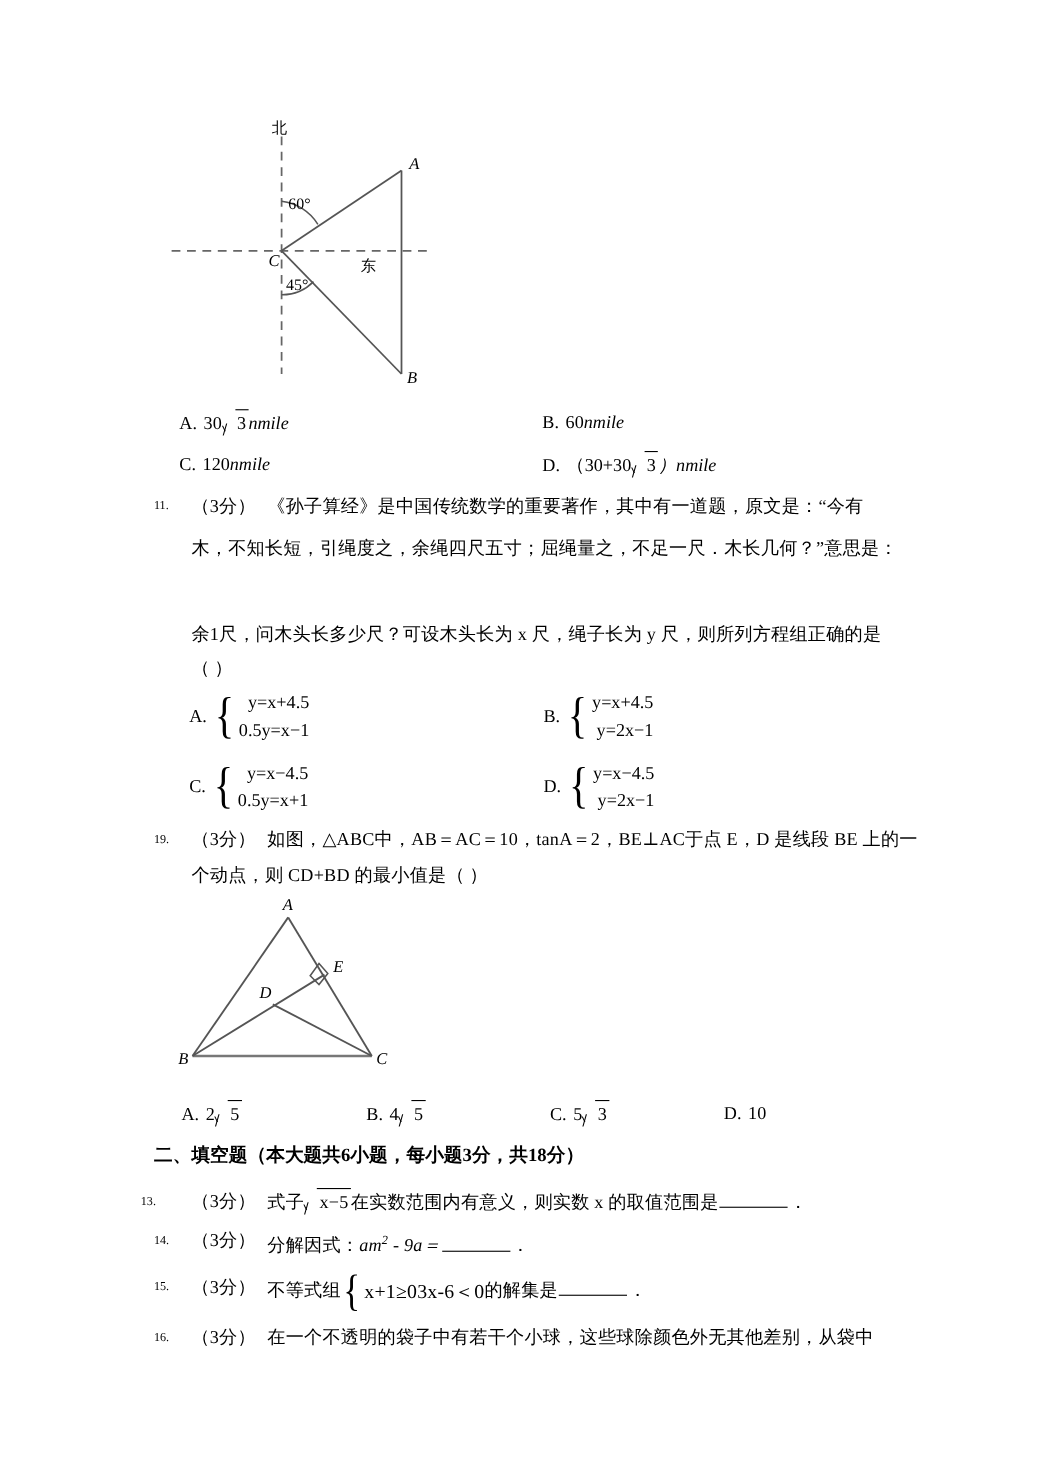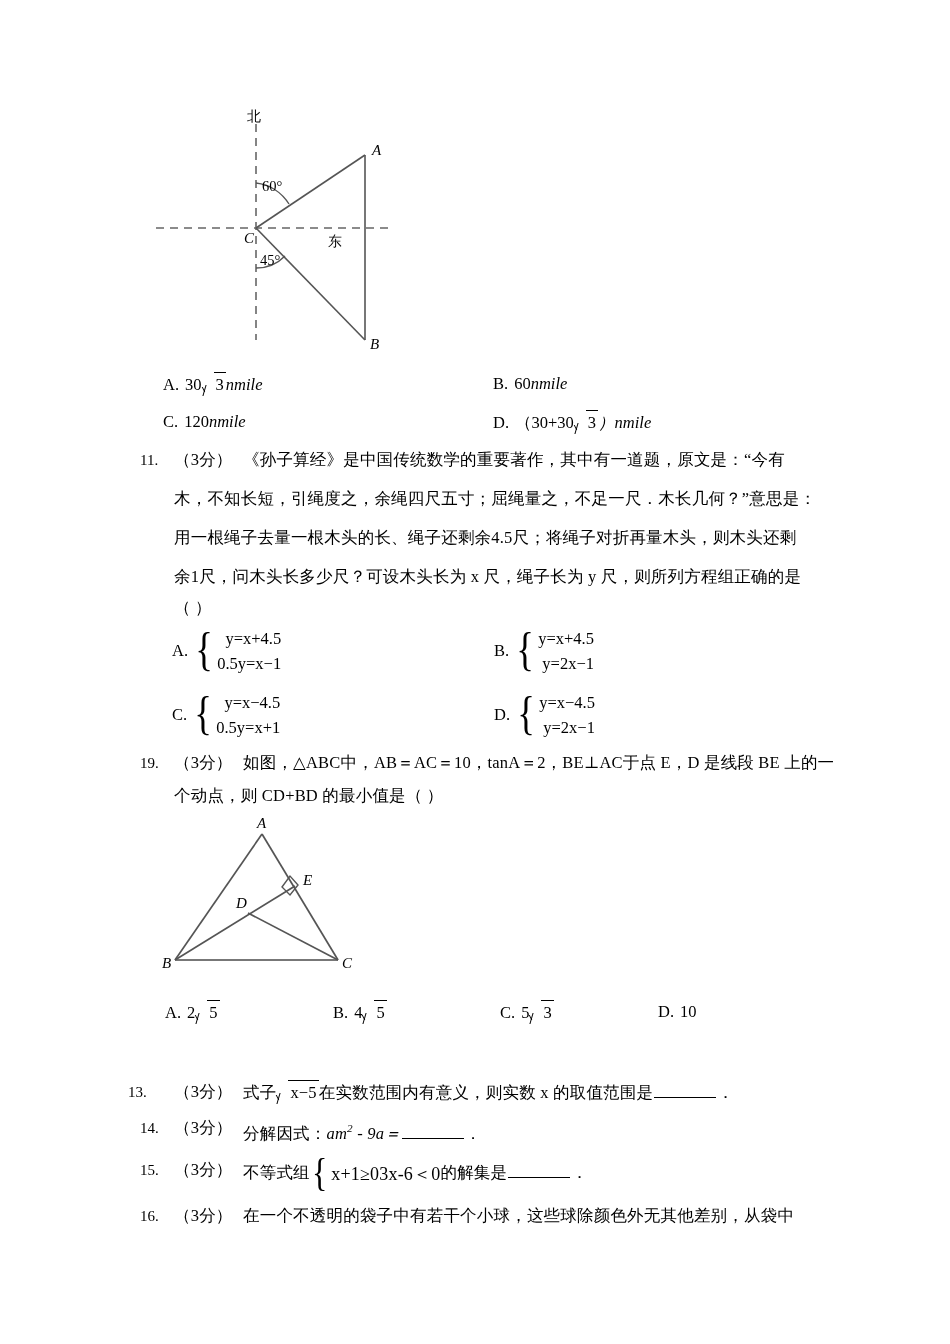--- a/index.html
+++ b/index.html
@@ -25,21 +25,21 @@
   
   .qline {
     position: absolute;
     font-size: 16.5px;
     line-height: 24px;
     letter-spacing: 0.2px;
     white-space: nowrap;
   }
   .qnum {
     position: absolute;
-    font-size: 15px;
+    font-size: 11px;
     line-height: 24px;
     white-space: nowrap;
   }
   .heading {
     position: absolute;
     font-size: 17px;
     font-weight: bold;
     line-height: 24px;
     white-space: nowrap;
   }
@@ -197,21 +197,20 @@
     <span class="opt-lbl">C.</span><span>120</span><span class="ital">nmile</span>
   </div>
   <div class="opt" style="left:493px; top:410px;">
     <span class="opt-lbl">D.</span><span>（30+30</span><span class="rad"><span class="radbody">3</span></span><span class="ital">）nmile</span>
   </div>
 
   <div class="qnum" style="left:140px; top:448px;">11.</div>
   <div class="qline" style="left:174px; top:448px;">（3分）</div>
   <div class="qline" style="left:243px; top:448px;">《孙子算经》是中国传统数学的重要著作，其中有一道题，原文是：“今有</div>
   <div class="qline" style="left:174px; top:487px;">木，不知长短，引绳度之，余绳四尺五寸；屈绳量之，不足一尺．木长几何？”意思是：</div>
-  <div class="qline" style="left:174px; top:526px;">用一根绳子去量一根木头的长、绳子还剩余4.5尺；将绳子对折再量木头，则木头还剩</div>
   <div class="qline" style="left:174px; top:565px;">余1尺，问木头长多少尺？可设木头长为 x 尺，绳子长为 y 尺，则所列方程组正确的是</div>
   <div class="qline" style="left:174px; top:596px;">（    ）</div>
 
   <div class="sys" style="left:172px; top:626px;">
     <span class="lbl">A.</span>
     <span class="brace">{</span>
     <span class="eqs">
       <span>y=x+4.5</span>
       <span>0.5y=x−1</span>
     </span>
@@ -270,20 +269,21 @@
   <div class="opt" style="left:333px; top:1000px;">
     <span class="opt-lbl">B.</span><span>4</span><span class="rad"><span class="radbody">5</span></span>
   </div>
   <div class="opt" style="left:500px; top:1000px;">
     <span class="opt-lbl">C.</span><span>5</span><span class="rad"><span class="radbody">3</span></span>
   </div>
   <div class="opt" style="left:658px; top:1000px;">
     <span class="opt-lbl">D.</span><span>10</span>
   </div>
 
+  <div class="heading" style="left:140px; top:1038px;">二、填空题（本大题共6小题，每小题3分，共18分）</div>
 
   <div class="qnum" style="left:128px; top:1080px;">13.</div>
   <div class="qline" style="left:174px; top:1080px;">（3分）</div>
   <div class="qline" style="left:243px; top:1080px;">
     <span>式子</span><span class="rad"><span class="radbody">x−5</span></span><span>在实数范围内有意义，则实数 x 的取值范围是</span><span class="blank"></span><span>．</span>
   </div>
 
   <div class="qnum" style="left:140px; top:1116px;">14.</div>
   <div class="qline" style="left:174px; top:1116px;">（3分）</div>
   <div class="qline" style="left:243px; top:1116px;">

